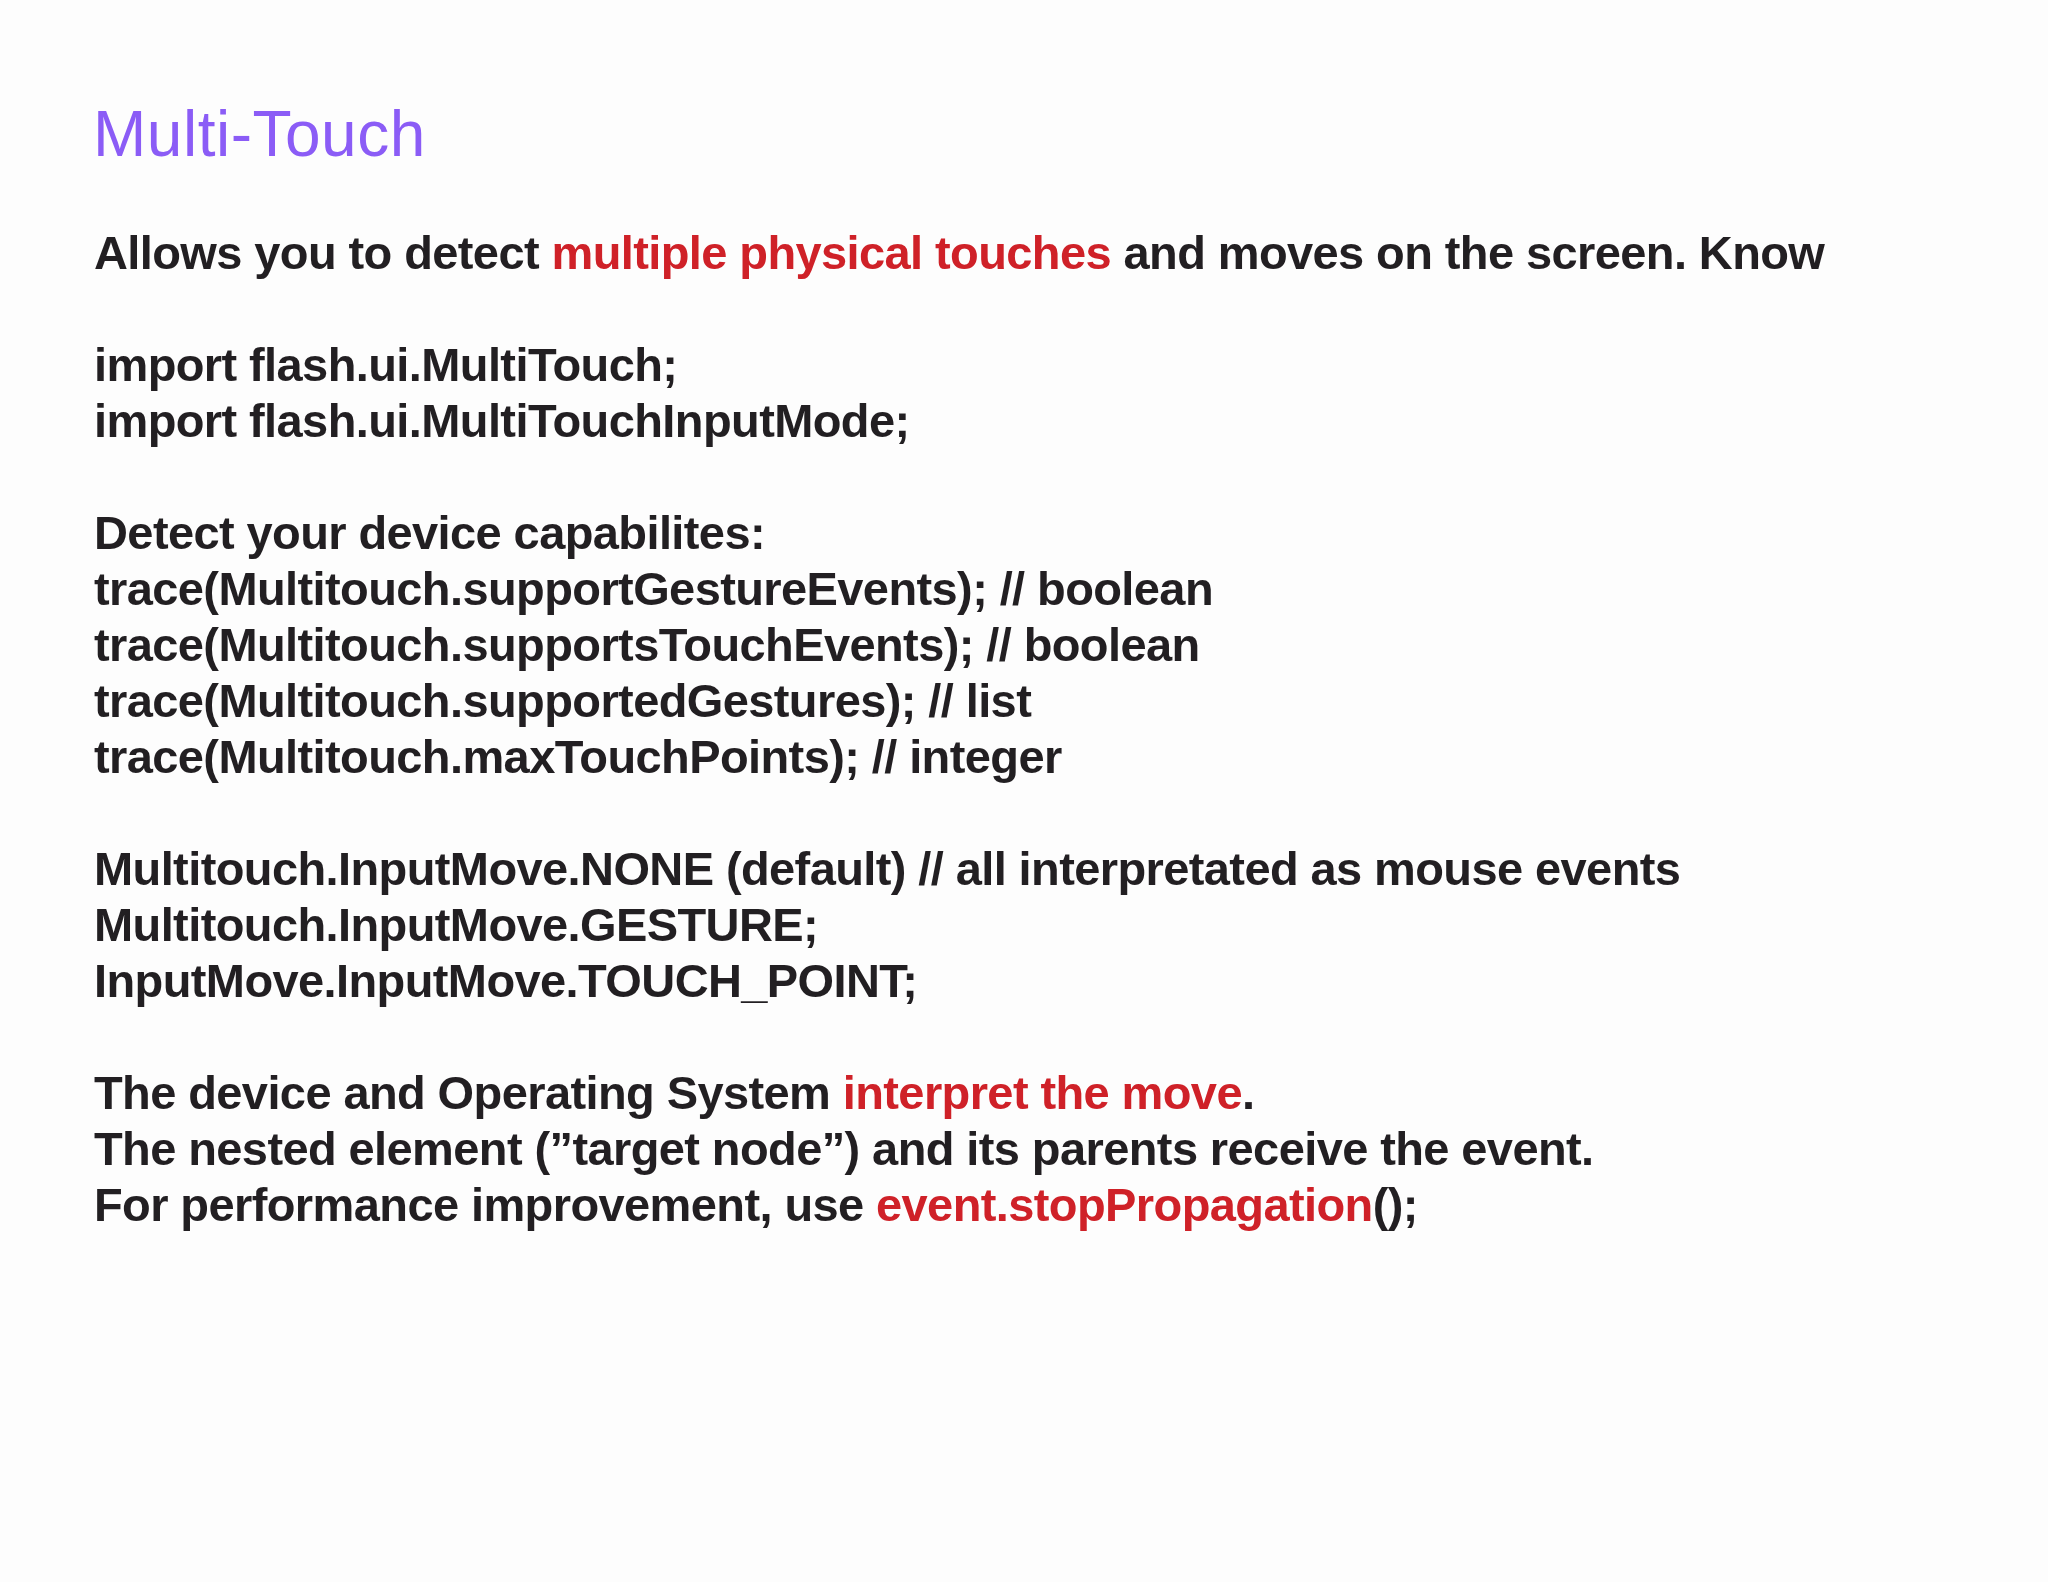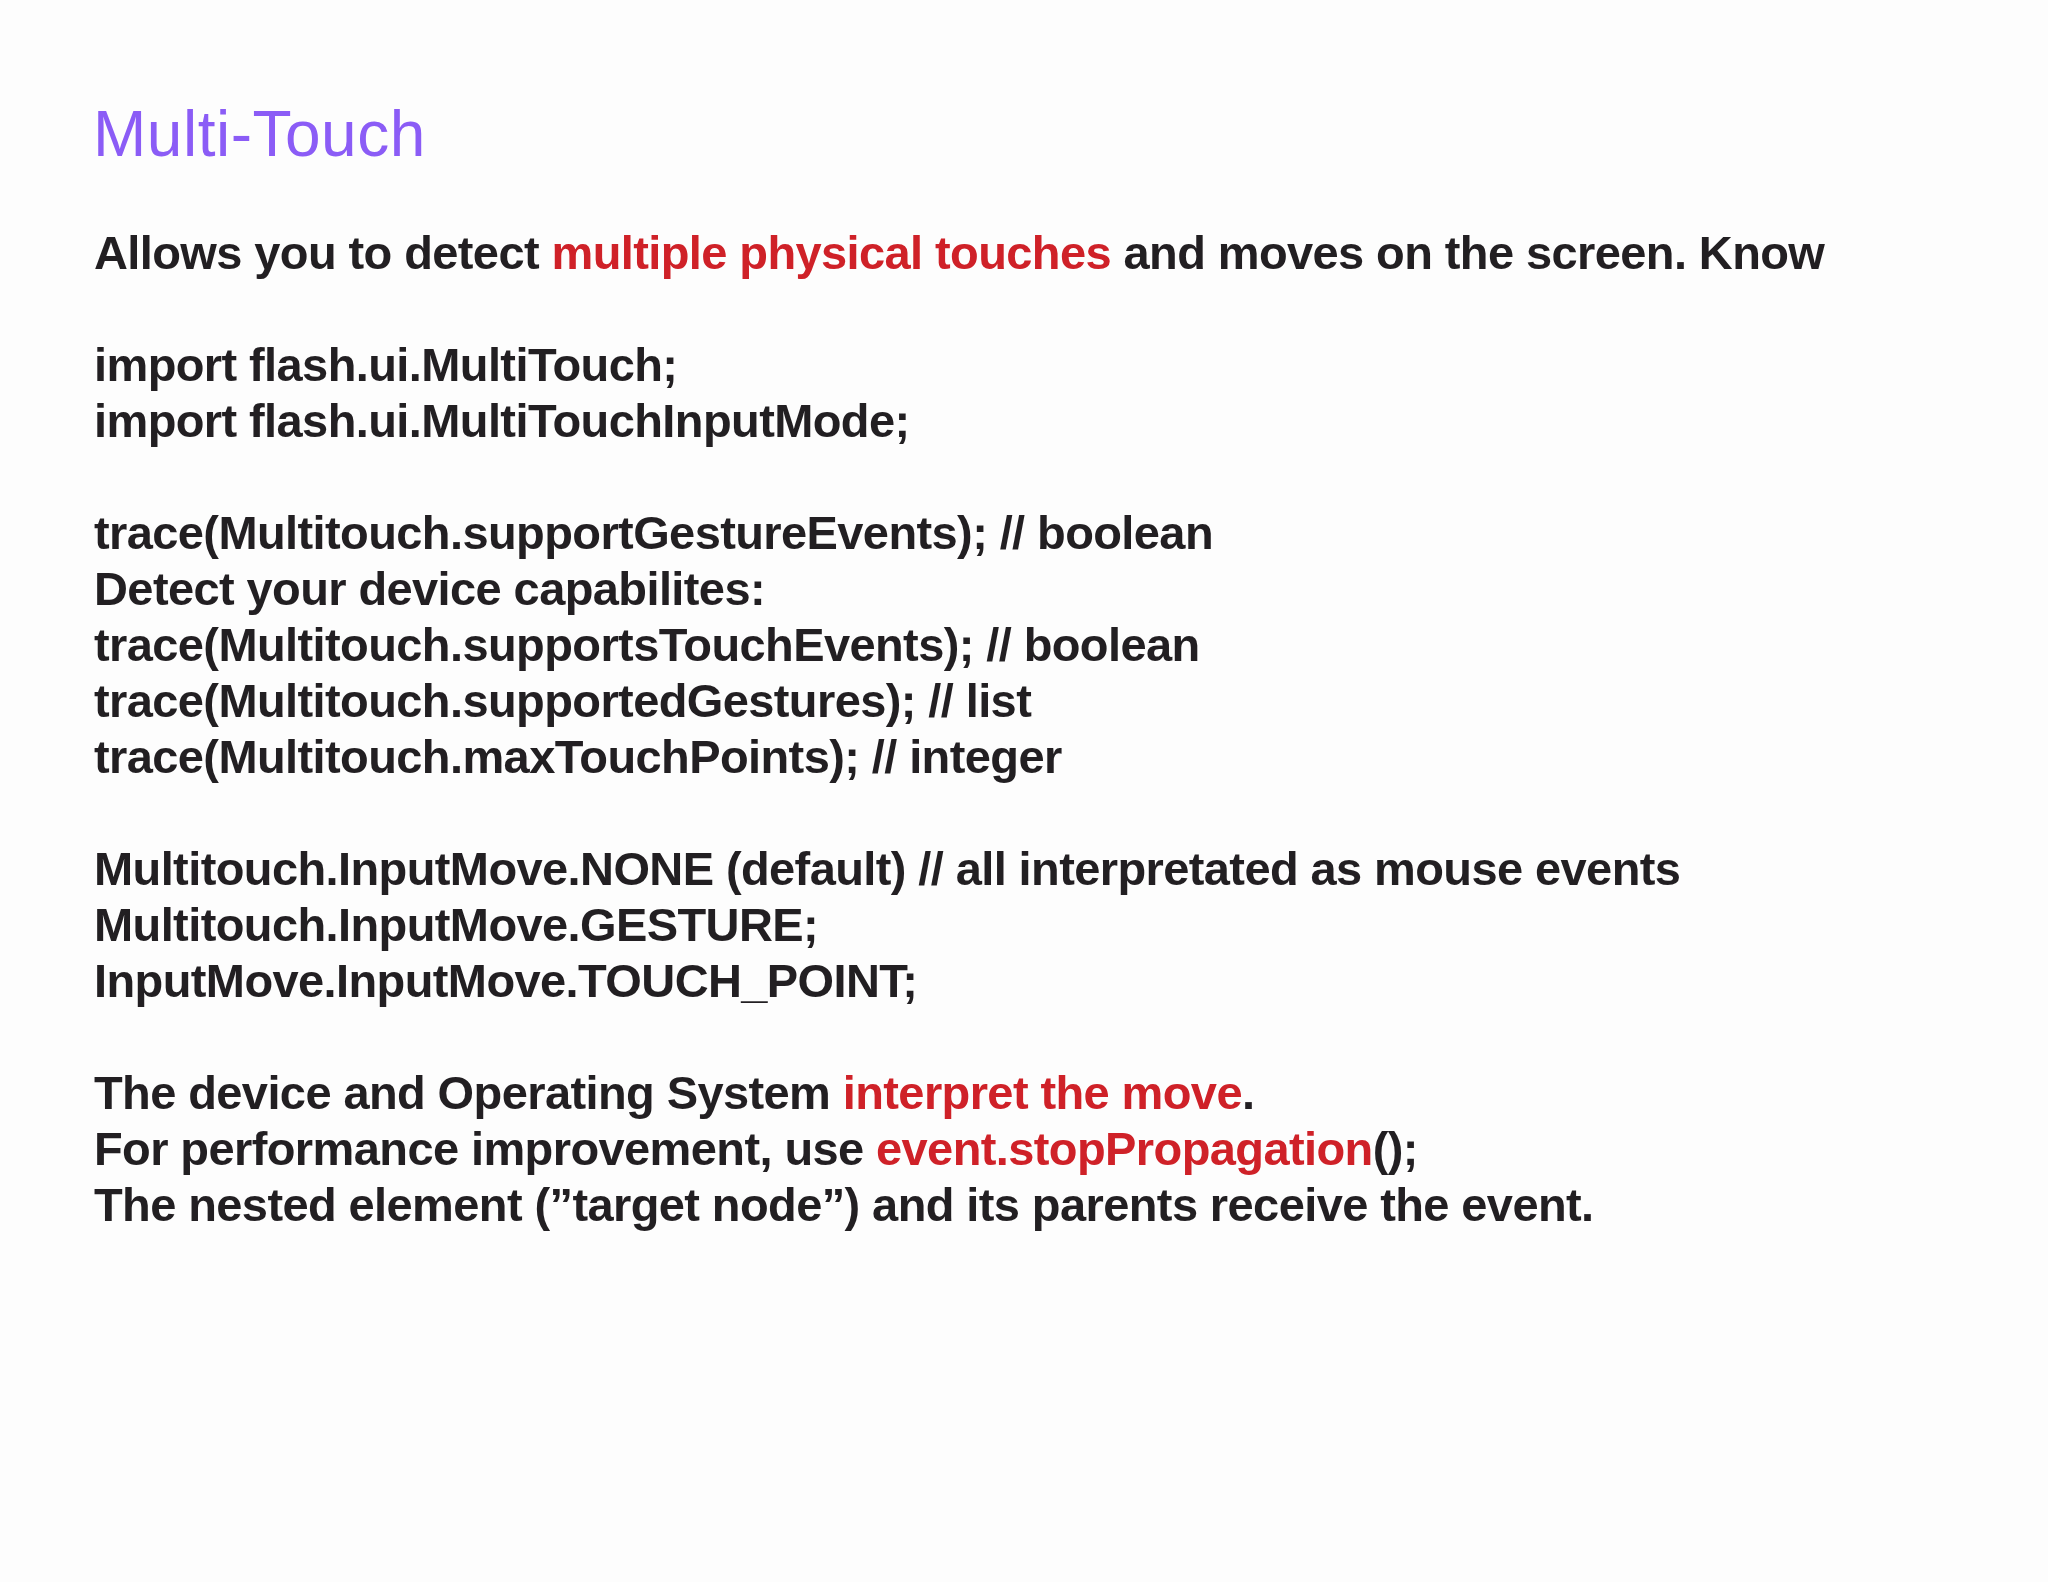--- a/index.html
+++ b/index.html
@@ -59,31 +59,31 @@
   <div class="body">
     <div class="line"><span>Allows you to detect </span><span class="hl">multiple physical touches</span><span> and moves on the screen. Know</span></div>
 
     <div class="blank"></div>
 
     <div class="line">import flash.ui.MultiTouch;</div>
     <div class="line">import flash.ui.MultiTouchInputMode;</div>
 
     <div class="blank"></div>
 
+    <div class="line">Detect your device capabilites:</div>
     <div class="line">trace(Multitouch.supportGestureEvents); // boolean</div>
-    <div class="line">Detect your device capabilites:</div>
     <div class="line">trace(Multitouch.supportsTouchEvents); // boolean</div>
     <div class="line">trace(Multitouch.supportedGestures); // list</div>
     <div class="line">trace(Multitouch.maxTouchPoints); // integer</div>
 
     <div class="blank"></div>
 
     <div class="line">Multitouch.InputMove.NONE (default) // all interpretated as mouse events</div>
     <div class="line">Multitouch.InputMove.GESTURE;</div>
     <div class="line">InputMove.InputMove.TOUCH_POINT;</div>
 
     <div class="blank"></div>
 
     <div class="line"><span>The device and Operating System </span><span class="hl">interpret the move</span><span>.</span></div>
+    <div class="line">The nested element (”target node”) and its parents receive the event.</div>
     <div class="line"><span>For performance improvement, use </span><span class="hl">event.stopPropagation</span><span>();</span></div>
-    <div class="line">The nested element (”target node”) and its parents receive the event.</div>
   </div>
 </div>
 
 </body></html>

